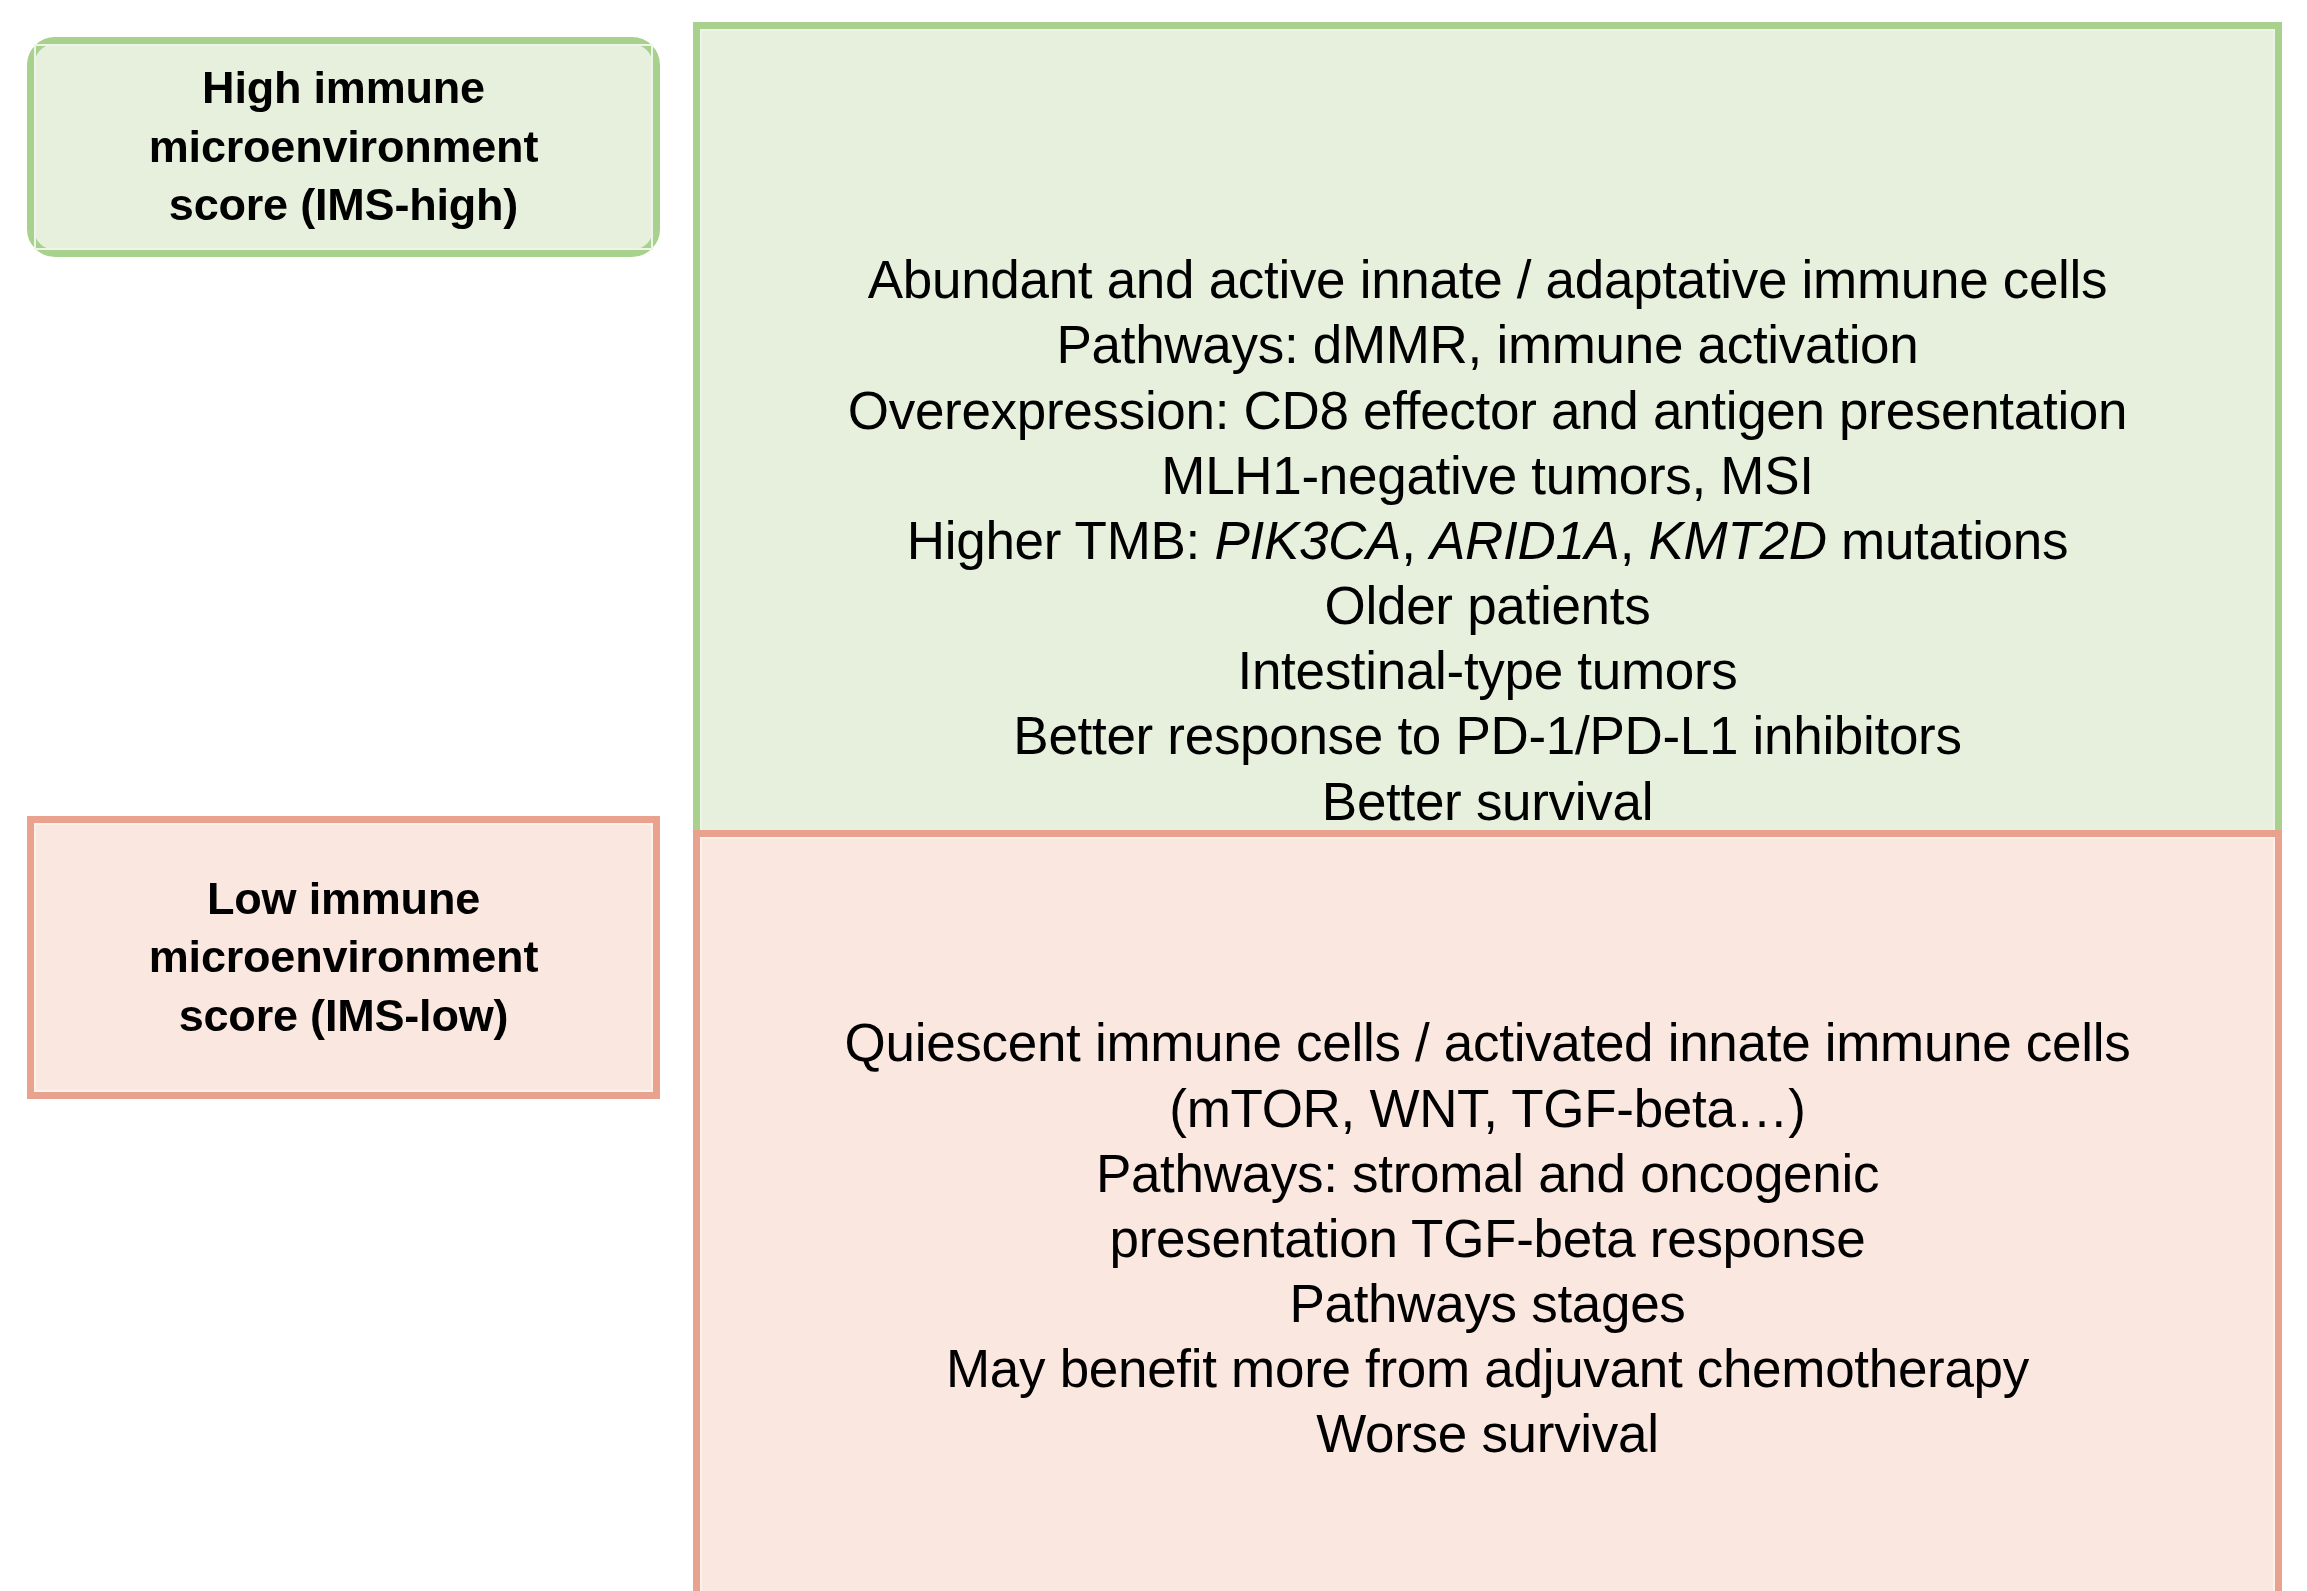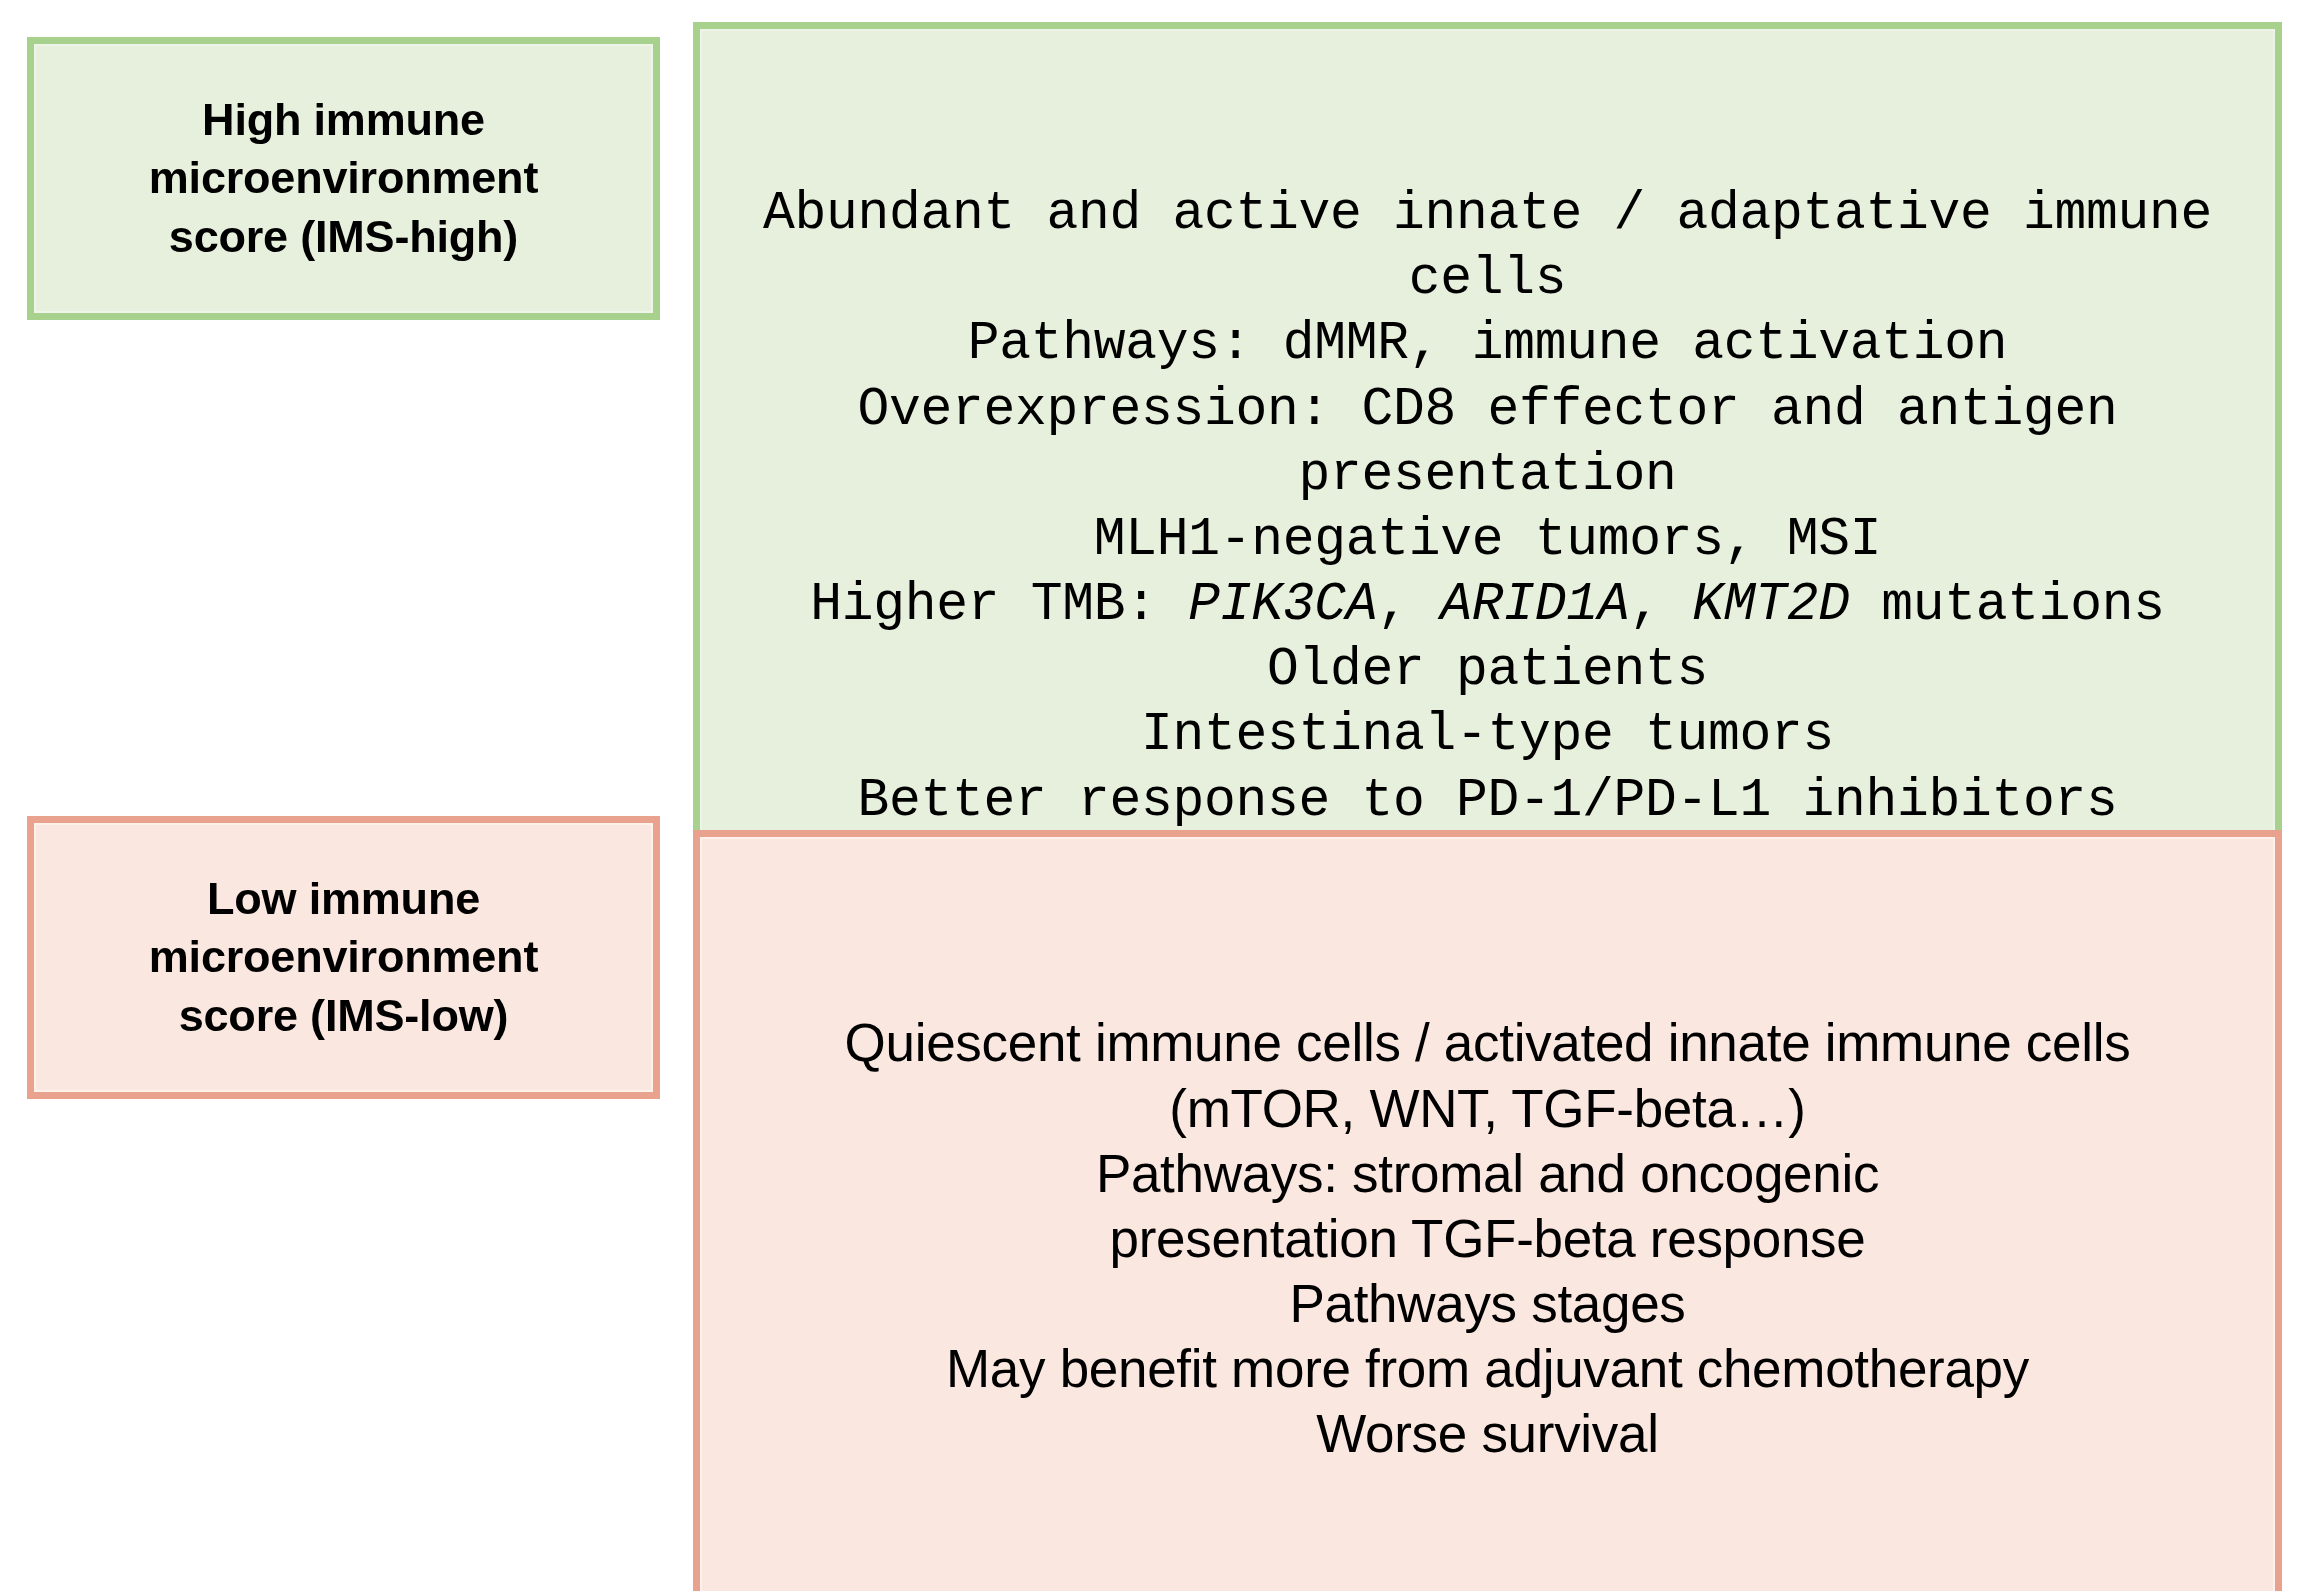--- a/index.html
+++ b/index.html
@@ -90,22 +90,22 @@
     line-height: 1.23;
     letter-spacing: -0.3px;
     white-space: pre-wrap;
     width: 100%;
   }
   .content-line em {
     font-style: italic;
   }
 
   
-  #high-label-box   { top: 37px;   height: 283px; }
-  #high-content-box { top: 22px;   height: 1037px; font-family: Liberation Mono, monospace; }
+  #high-label-box   { top: 37px;   height: 220px; border-radius: 28px; }
+  #high-content-box { top: 22px;   height: 1037px; }
   #low-label-box    { top: 816px; height: 283px; }
   #low-content-box  { top: 830px; height: 817px; }
 </style>
 </head>
 <body>
 
 <div class="canvas">
 
   <div class="box green-box label-box" id="high-label-box">
     <div class="box-inner">

